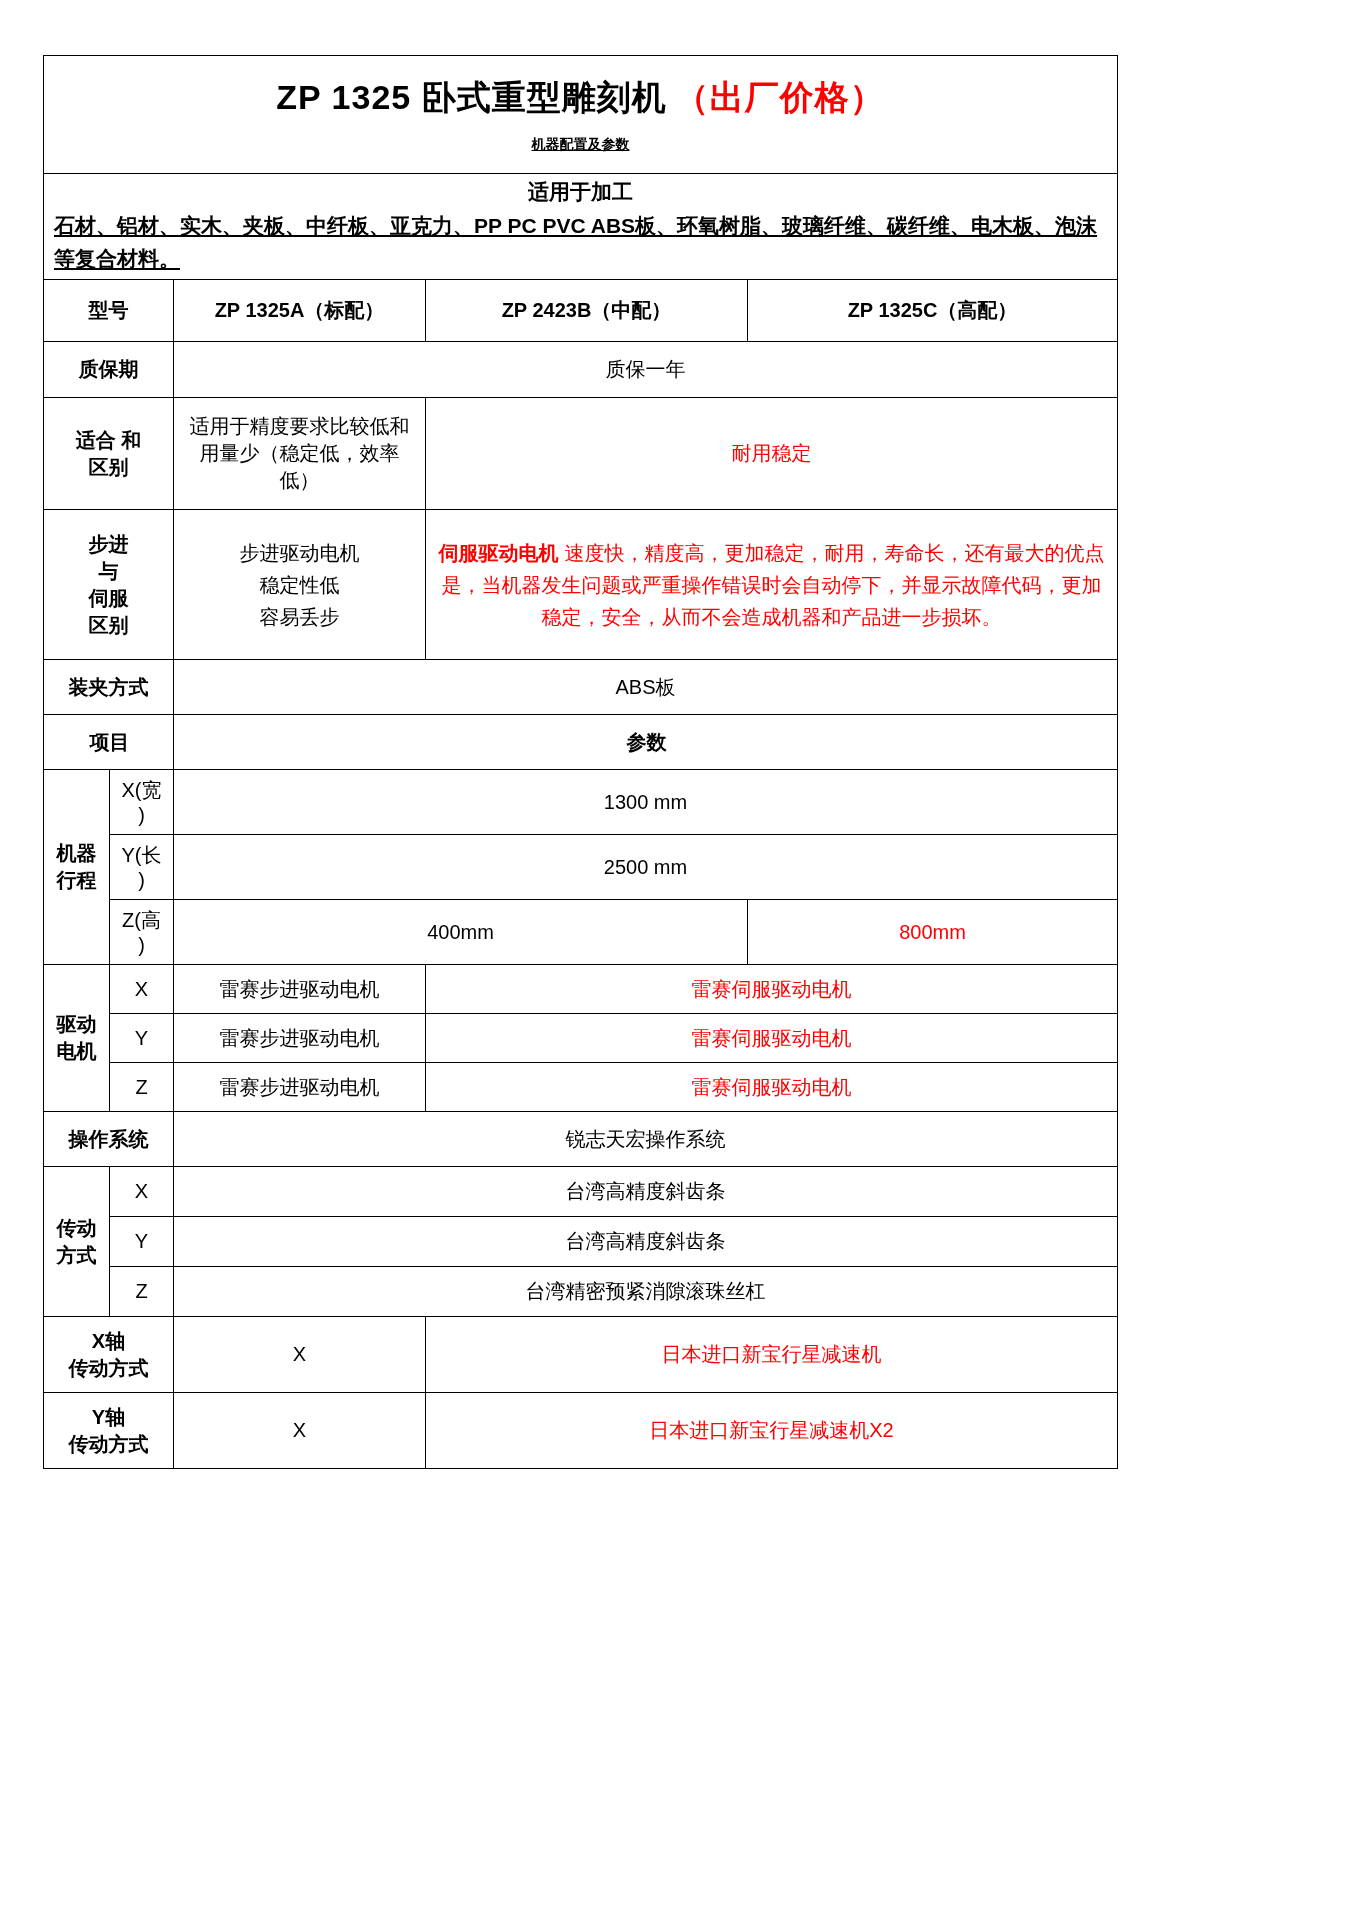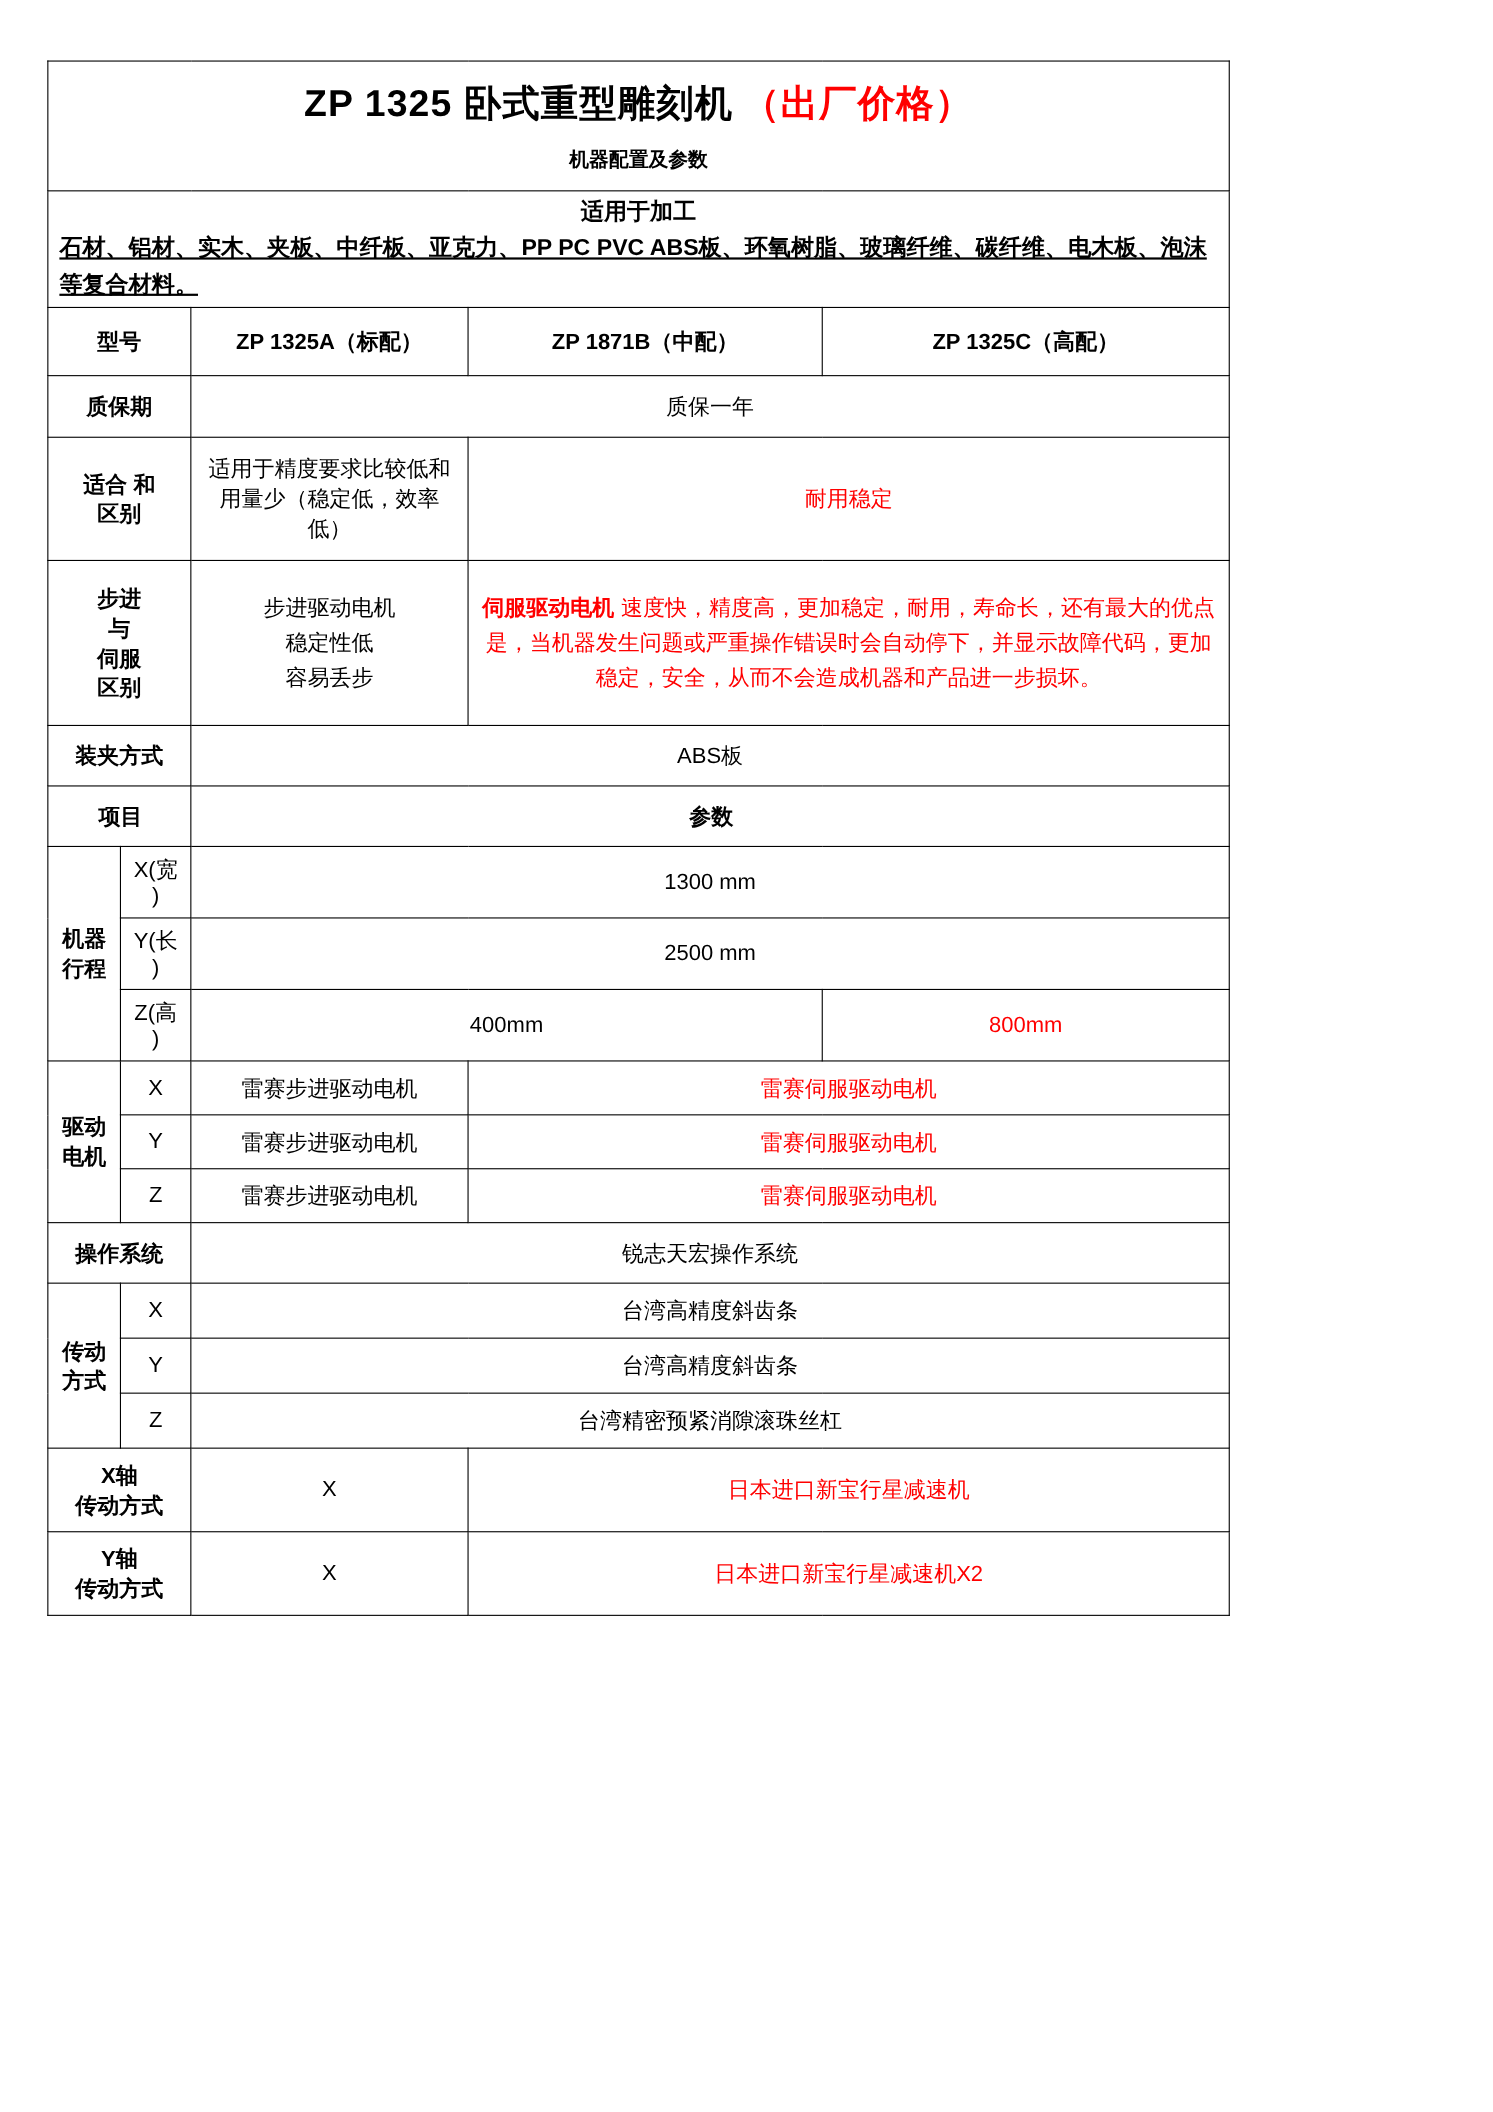--- a/index.html
+++ b/index.html
@@ -50,23 +50,24 @@
 
   .title-cell { padding: 12px 10px 10px; }
   .doc-title {
     font-size: 34px;
     font-weight: bold;
     letter-spacing: 1px;
     line-height: 1.3;
   }
   .doc-title .tag { margin-left: 8px; }
   .doc-subtitle {
-    font-size: 18px;
+    font-size: 14px;
     font-weight: bold;
     margin-top: 16px;
+    text-decoration: underline;
   }
 
   .materials-cell { padding: 8px 14px 10px; }
   .materials-heading {
     font-size: 21px;
     font-weight: bold;
     text-align: center;
     margin-bottom: 4px;
   }
   .materials-text {
@@ -111,21 +112,21 @@
     <tr class="r-materials">
       <td colspan="5" class="materials-cell">
         <div class="materials-heading">适用于加工</div>
         <div class="materials-text">石材、铝材、实木、夹板、中纤板、亚克力、PP PC PVC ABS板、环氧树脂、玻璃纤维、碳纤维、电木板、泡沫等复合材料。</div>
       </td>
     </tr>
 
     <tr class="r-models">
       <td colspan="2" class="bold">型号</td>
       <td class="bold">ZP 1325A（标配）</td>
-      <td class="bold">ZP 1871B（中配）</td>
+      <td class="bold">ZP 2423B（中配）</td>
       <td class="bold">ZP 1325C（高配）</td>
     </tr>
 
     <tr class="r-warranty">
       <td colspan="2" class="bold">质保期</td>
       <td colspan="3">质保一年</td>
     </tr>
 
     <tr class="r-fit">
       <td colspan="2" class="bold pre">适合 和

